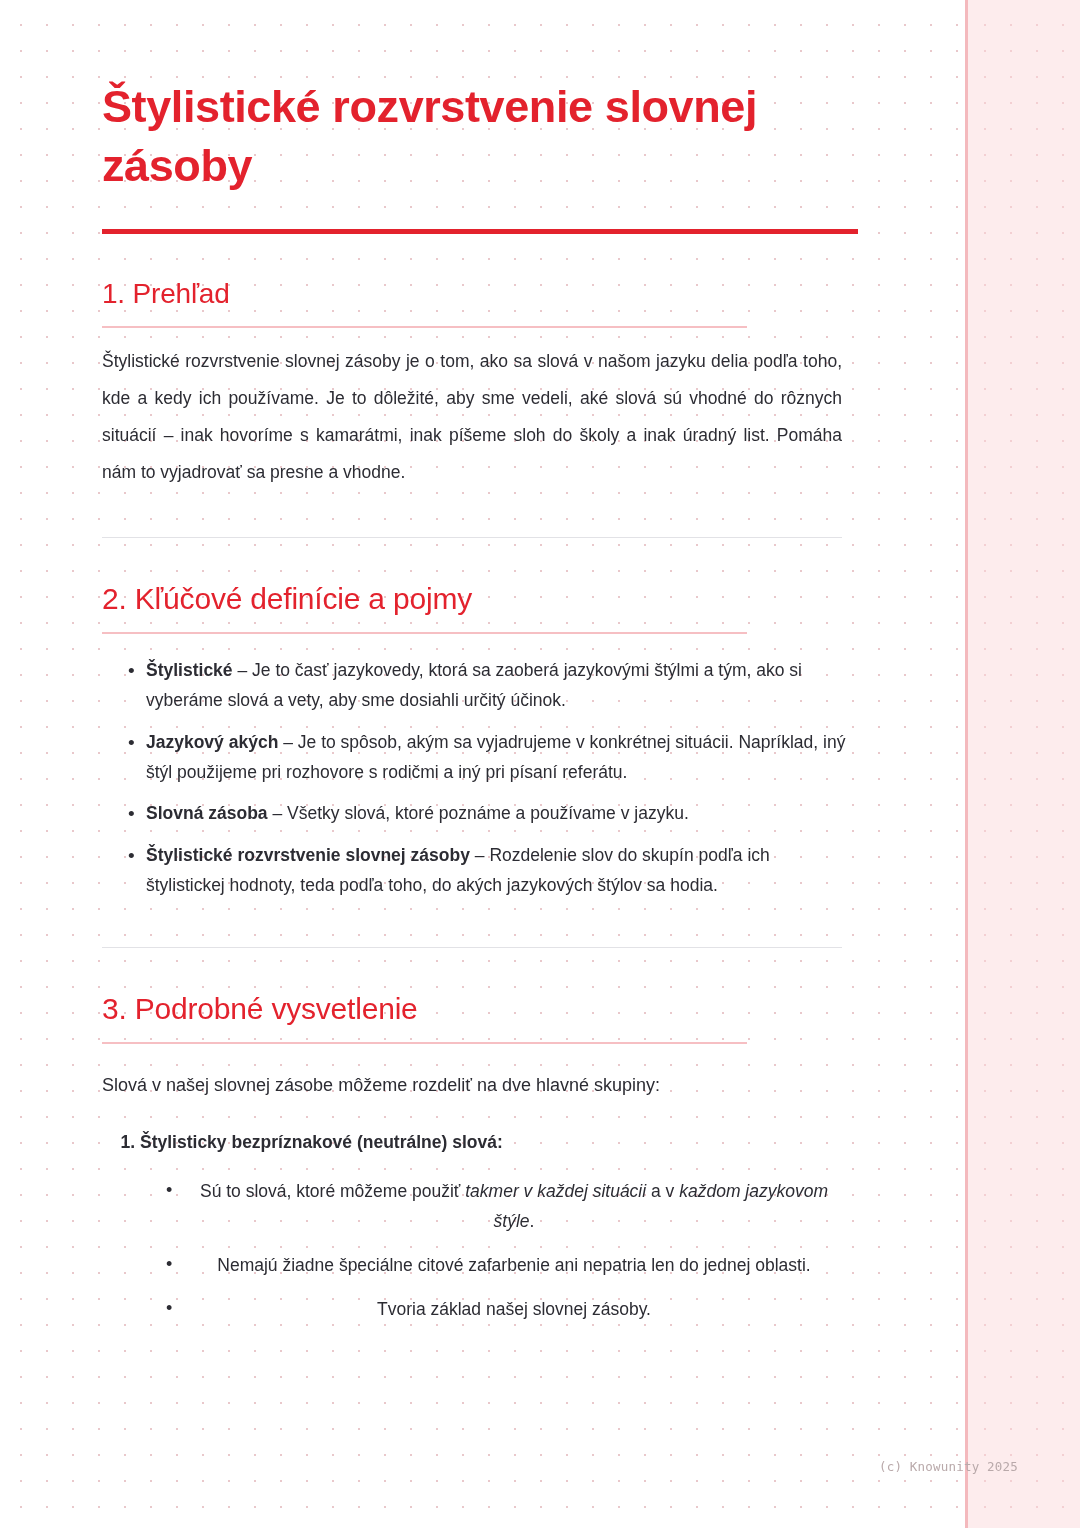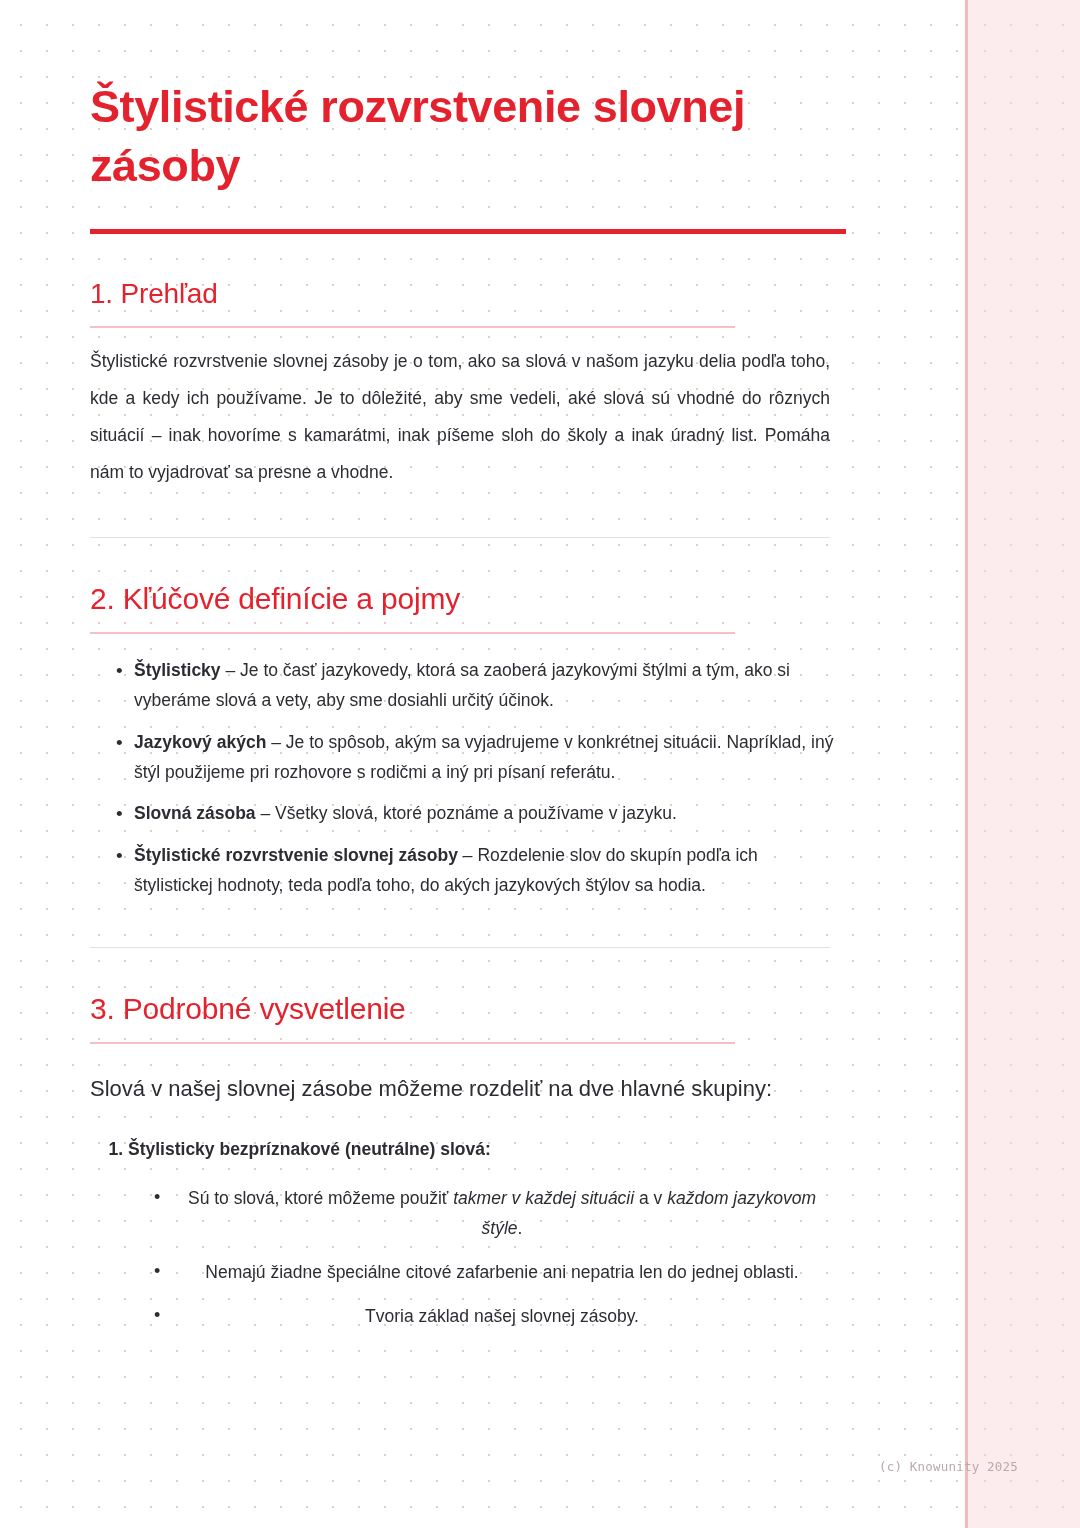--- a/index.html
+++ b/index.html
@@ -43,21 +43,21 @@
     position: absolute;
     top: 0;
     right: 112px;
     width: 3px;
     height: 100%;
     background: #f4b9bd;
   }
 
   .content {
     position: absolute;
-    left: 90px;
+    left: 102px;
     top: 0;
     width: 740px;
   }
 
   h1.doc-title {
     color: #e3222d;
     font-size: 45px;
     line-height: 1.30;
     font-weight: bold;
     margin: 78px 0 0 0;
@@ -90,21 +90,21 @@
   p.body-text {
     color: #2c2c33;
     font-size: 17.5px;
     line-height: 2.12;
     margin: 15px 0 0 0;
     text-align: justify;
     width: 740px;
   }
   p.body-plain {
     color: #2c2c33;
-    font-size: 22px;
+    font-size: 18px;
     line-height: 1.7;
     margin: 26px 0 6px 0;
     width: 740px;
   }
 
   .divider {
     height: 1px;
     background: #e2e2e6;
     margin: 46px 0 0 0;
     width: 740px;
@@ -196,21 +196,21 @@
     <div class="section-rule"></div>
     <p class="body-text">Štylistické rozvrstvenie slovnej zásoby je o tom, ako sa slová v našom jazyku delia podľa toho, kde a kedy ich používame. Je to dôležité, aby sme vedeli, aké slová sú vhodné do rôznych situácií – inak hovoríme s kamarátmi, inak píšeme sloh do školy a inak úradný list. Pomáha nám to vyjadrovať sa presne a vhodne.</p>
 
     <div class="divider"></div>
 
     <h2 class="section-title big">2. Kľúčové definície a pojmy</h2>
     <div class="section-rule"></div>
 
     <ul class="defs">
       <li>
-        <b>Štylisticky</b><span> – </span><span>Je to časť jazykovedy, ktorá sa zaoberá jazykovými štýlmi a tým, ako si vyberáme slová a vety, aby sme dosiahli určitý účinok.</span>
+        <b>Štylistické</b><span> – </span><span>Je to časť jazykovedy, ktorá sa zaoberá jazykovými štýlmi a tým, ako si vyberáme slová a vety, aby sme dosiahli určitý účinok.</span>
       </li>
       <li>
         <b>Jazykový akých</b><span> – </span><span>Je to spôsob, akým sa vyjadrujeme v konkrétnej situácii. Napríklad, iný štýl použijeme pri rozhovore s rodičmi a iný pri písaní referátu.</span>
       </li>
       <li>
         <b>Slovná zásoba</b><span> – </span><span>Všetky slová, ktoré poznáme a používame v jazyku.</span>
       </li>
       <li>
         <b>Štylistické rozvrstvenie slovnej zásoby</b><span> – </span><span>Rozdelenie slov do skupín podľa ich štylistickej hodnoty, teda podľa toho, do akých jazykových štýlov sa hodia.</span>
       </li>

